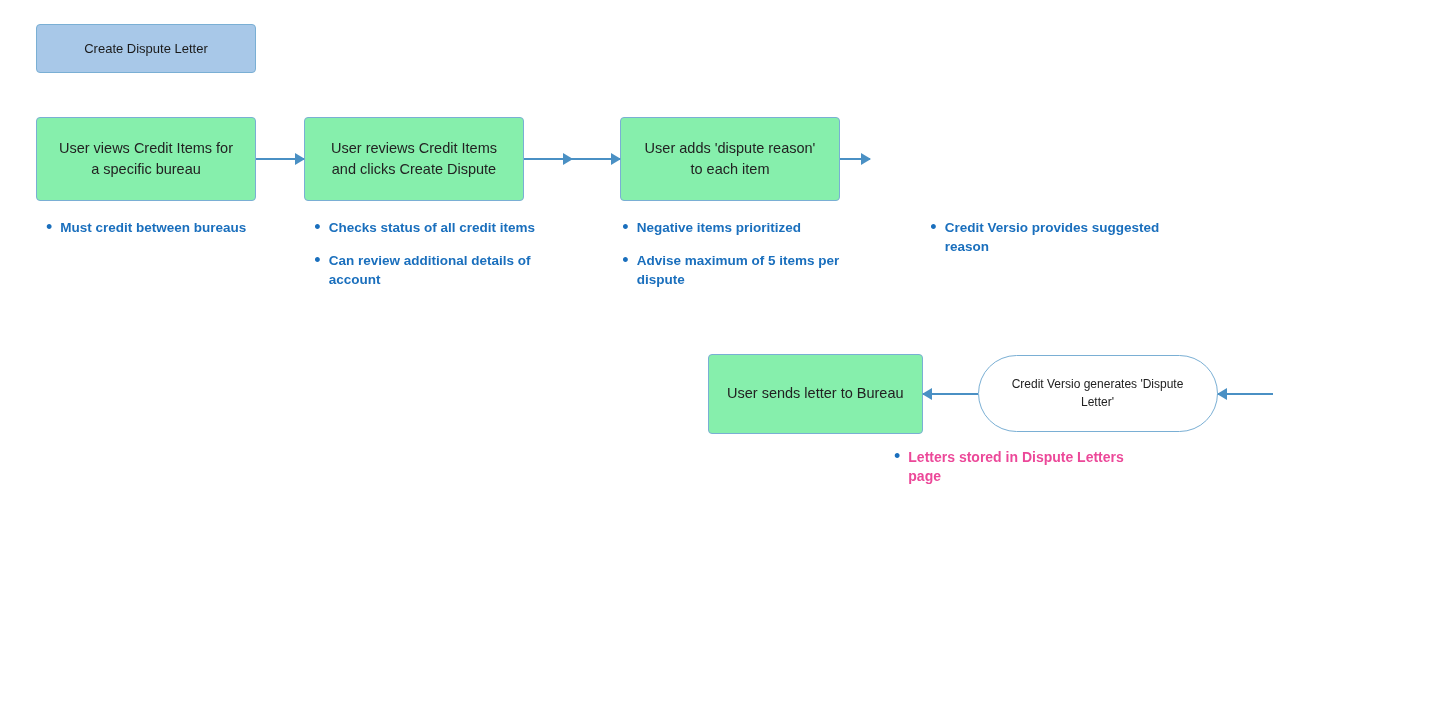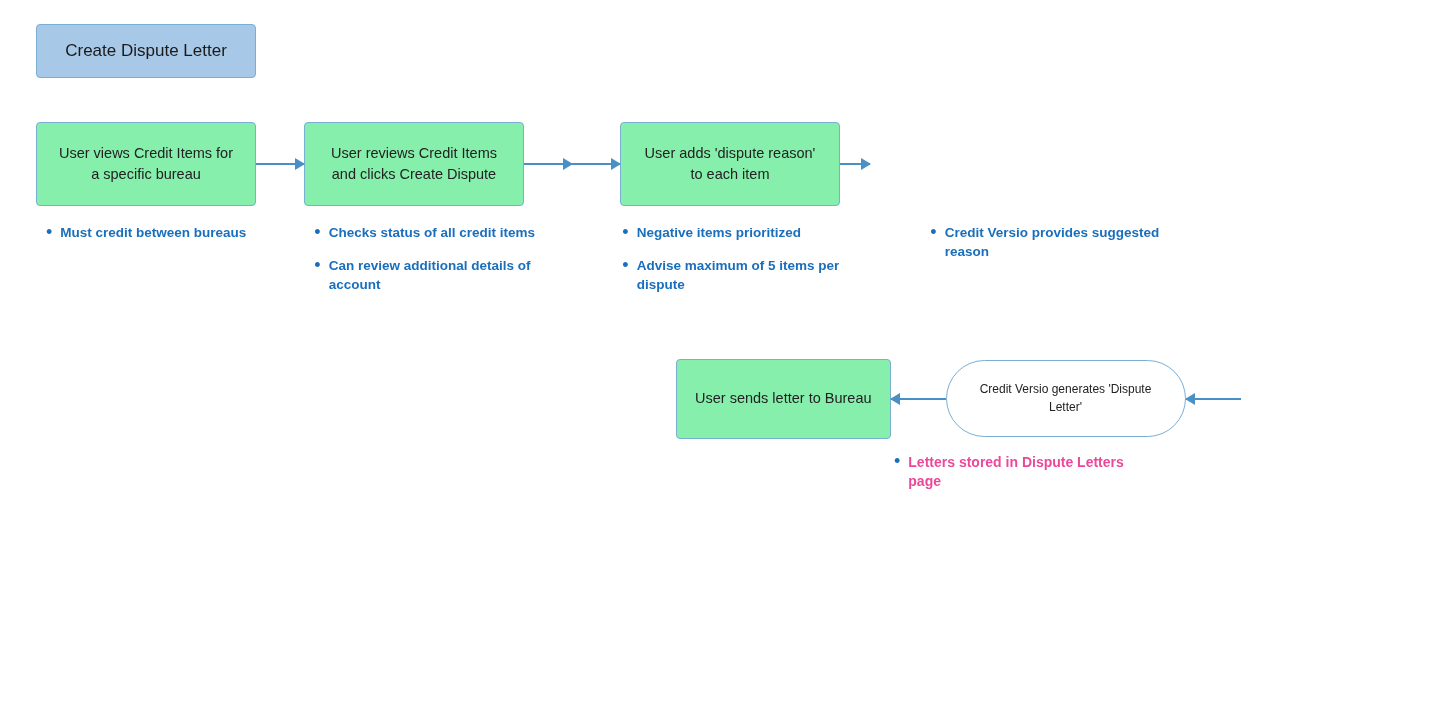--- a/index.html
+++ b/index.html
@@ -19,21 +19,21 @@
       height: 100%;
     }
 
     
     .title-box {
       background: #a8c8e8;
       border: 1.5px solid #7aafd4;
       border-radius: 4px;
       padding: 16px 24px;
       display: inline-block;
-      font-size: 17px;
+      font-size: 13px;
       color: #1a1a1a;
       font-weight: 400;
       margin-bottom: 36px;
       min-width: 220px;
       text-align: center;
     }
 
     
     .flow-row {
       display: flex;
@@ -255,21 +255,21 @@
         <span class="bullet">•</span>
         <span class="note-text">Credit Versio provides suggested reason</span>
       </div>
     </div>
 
   </div>
 
   
   <div style="display:flex; align-items:center; margin-top: 50px; margin-left: 580px;">
 
-    <div class="process-box" style="min-width:210px; max-width:230px;">
+    <div class="process-box" style="min-width:210px; max-width:230px;margin-left:32px;">
       <span>User sends letter to Bureau</span>
     </div>
 
     <div style="width:60px; flex-shrink:0; order:-1; position:relative;">
       
     </div>
 
     <div style="width:55px; height:1.5px; background:#4a90c4; position:relative; order:1; flex-shrink:0;">
       <div style="position:absolute; left:-1px; top:50%; transform:translateY(-50%); width:0; height:0; border-top:6px solid transparent; border-bottom:6px solid transparent; border-right:10px solid #4a90c4;"></div>
     </div>

